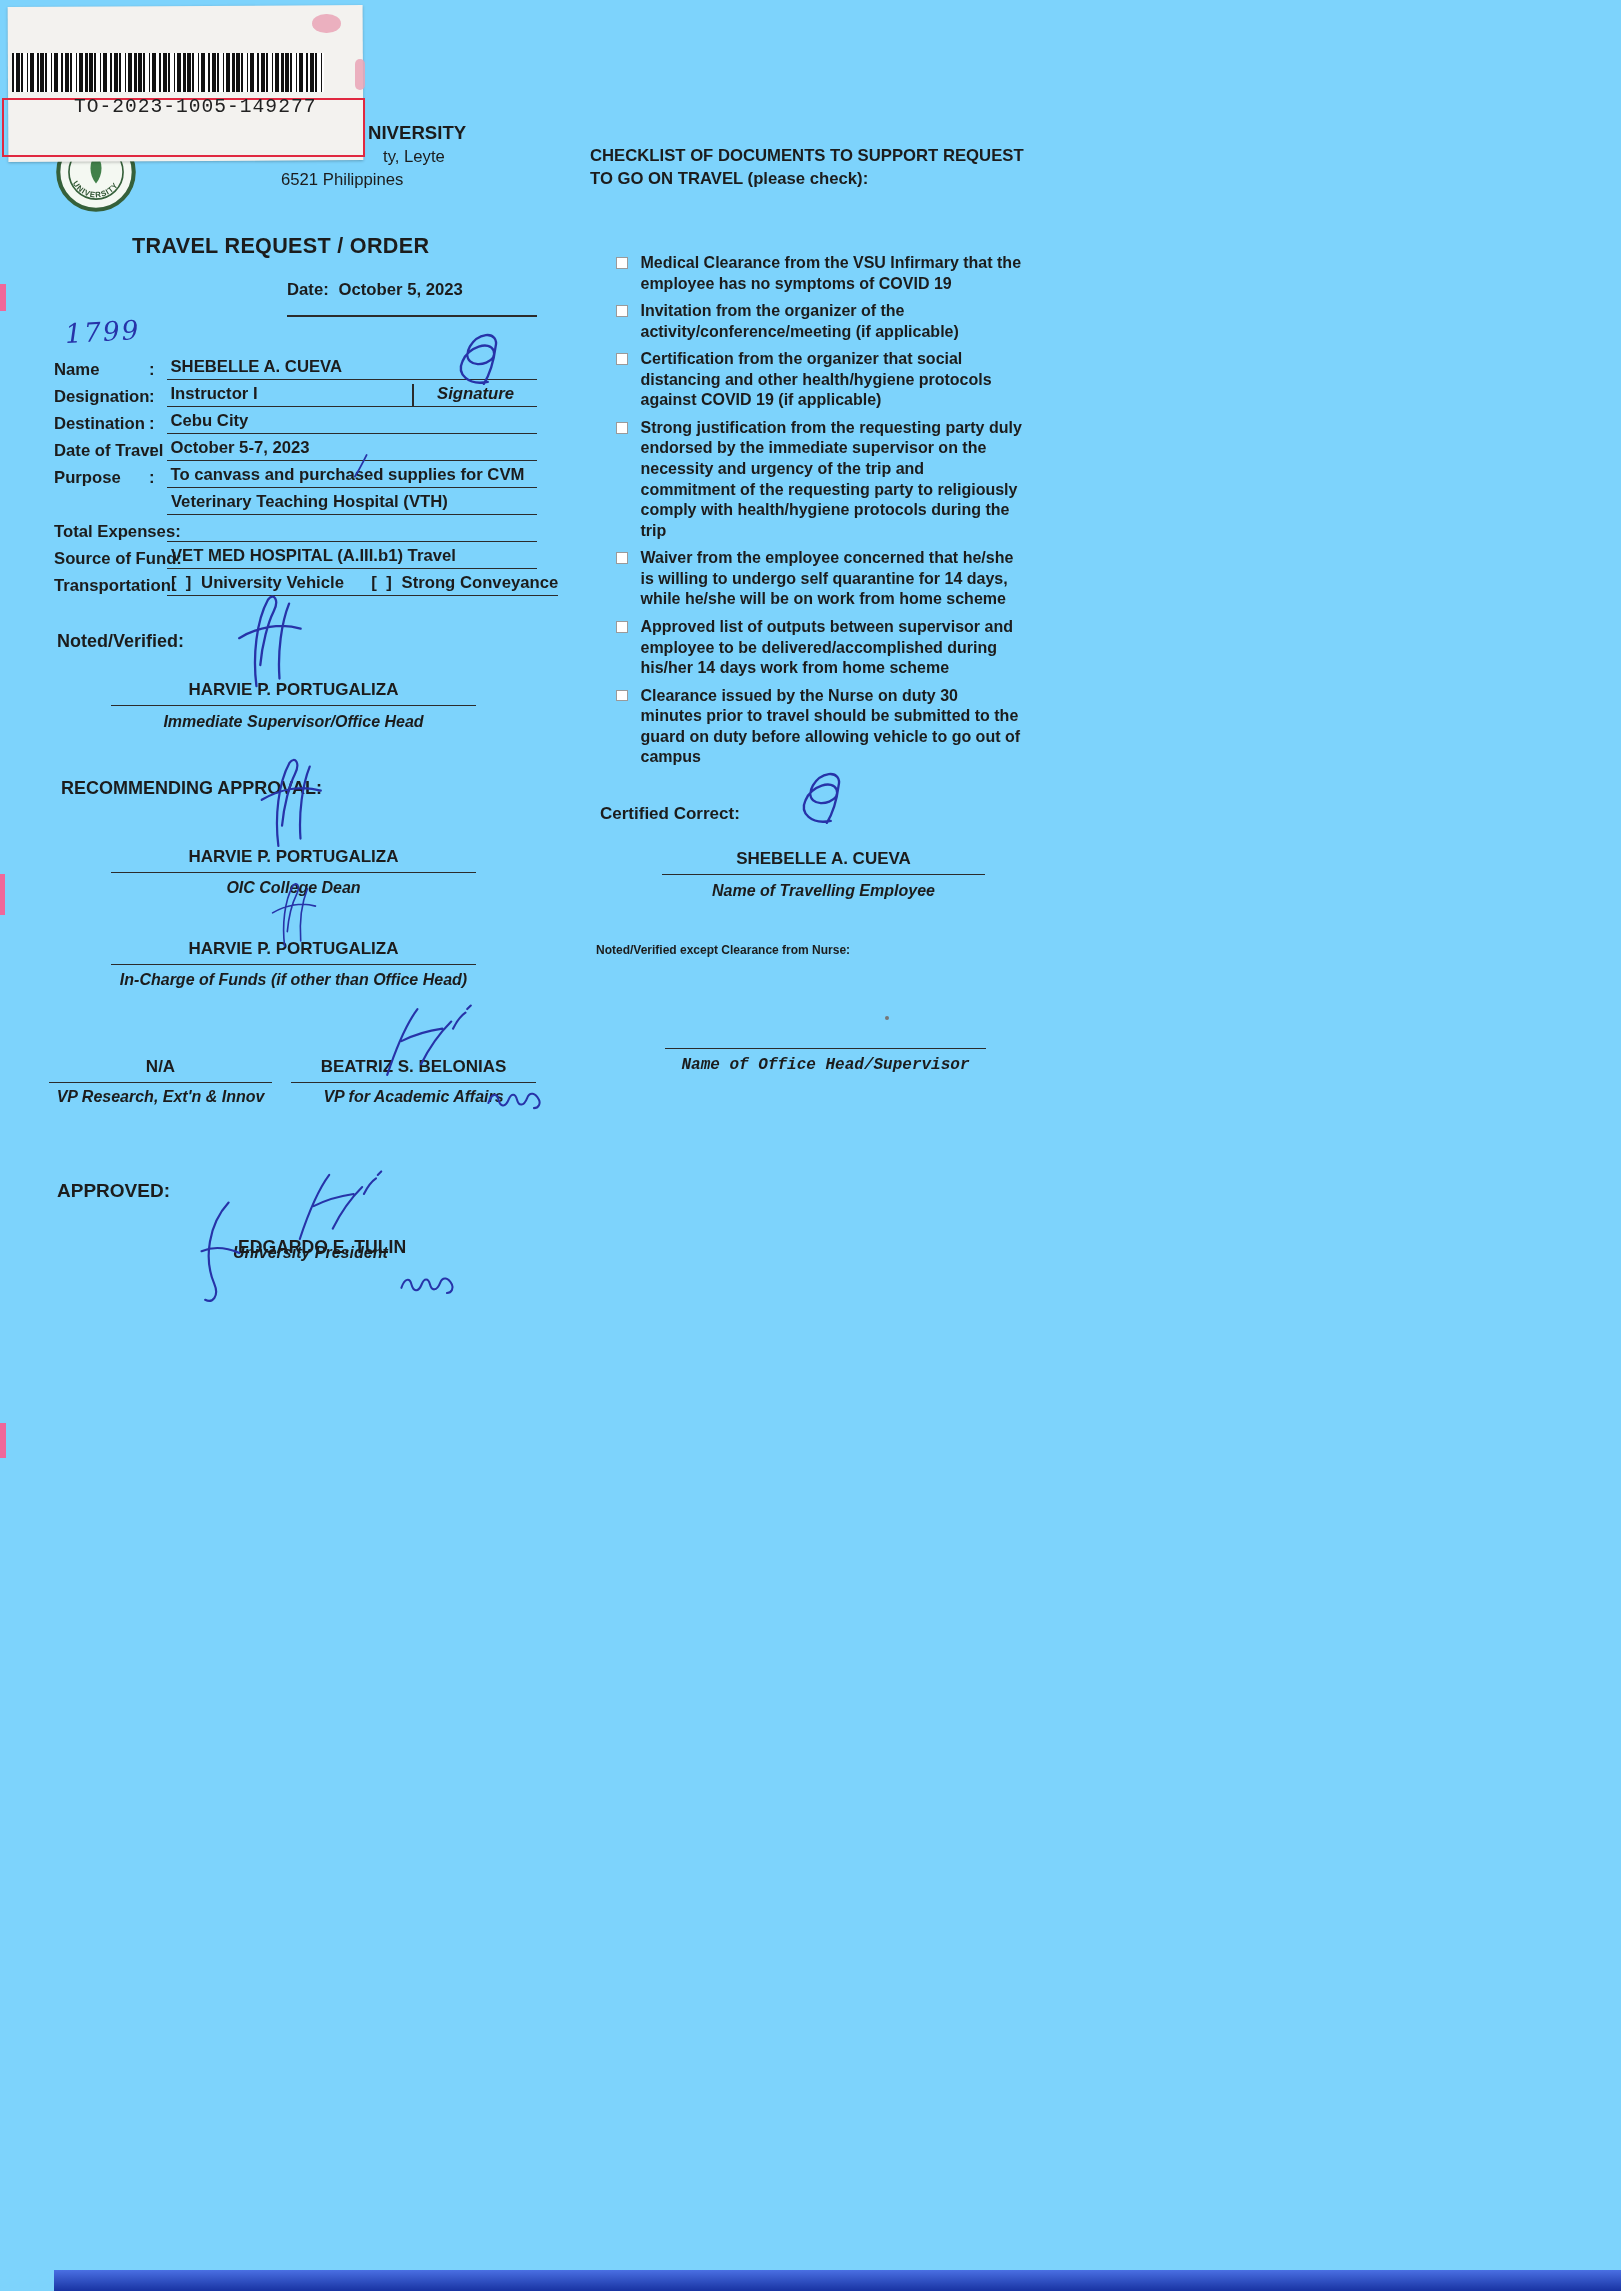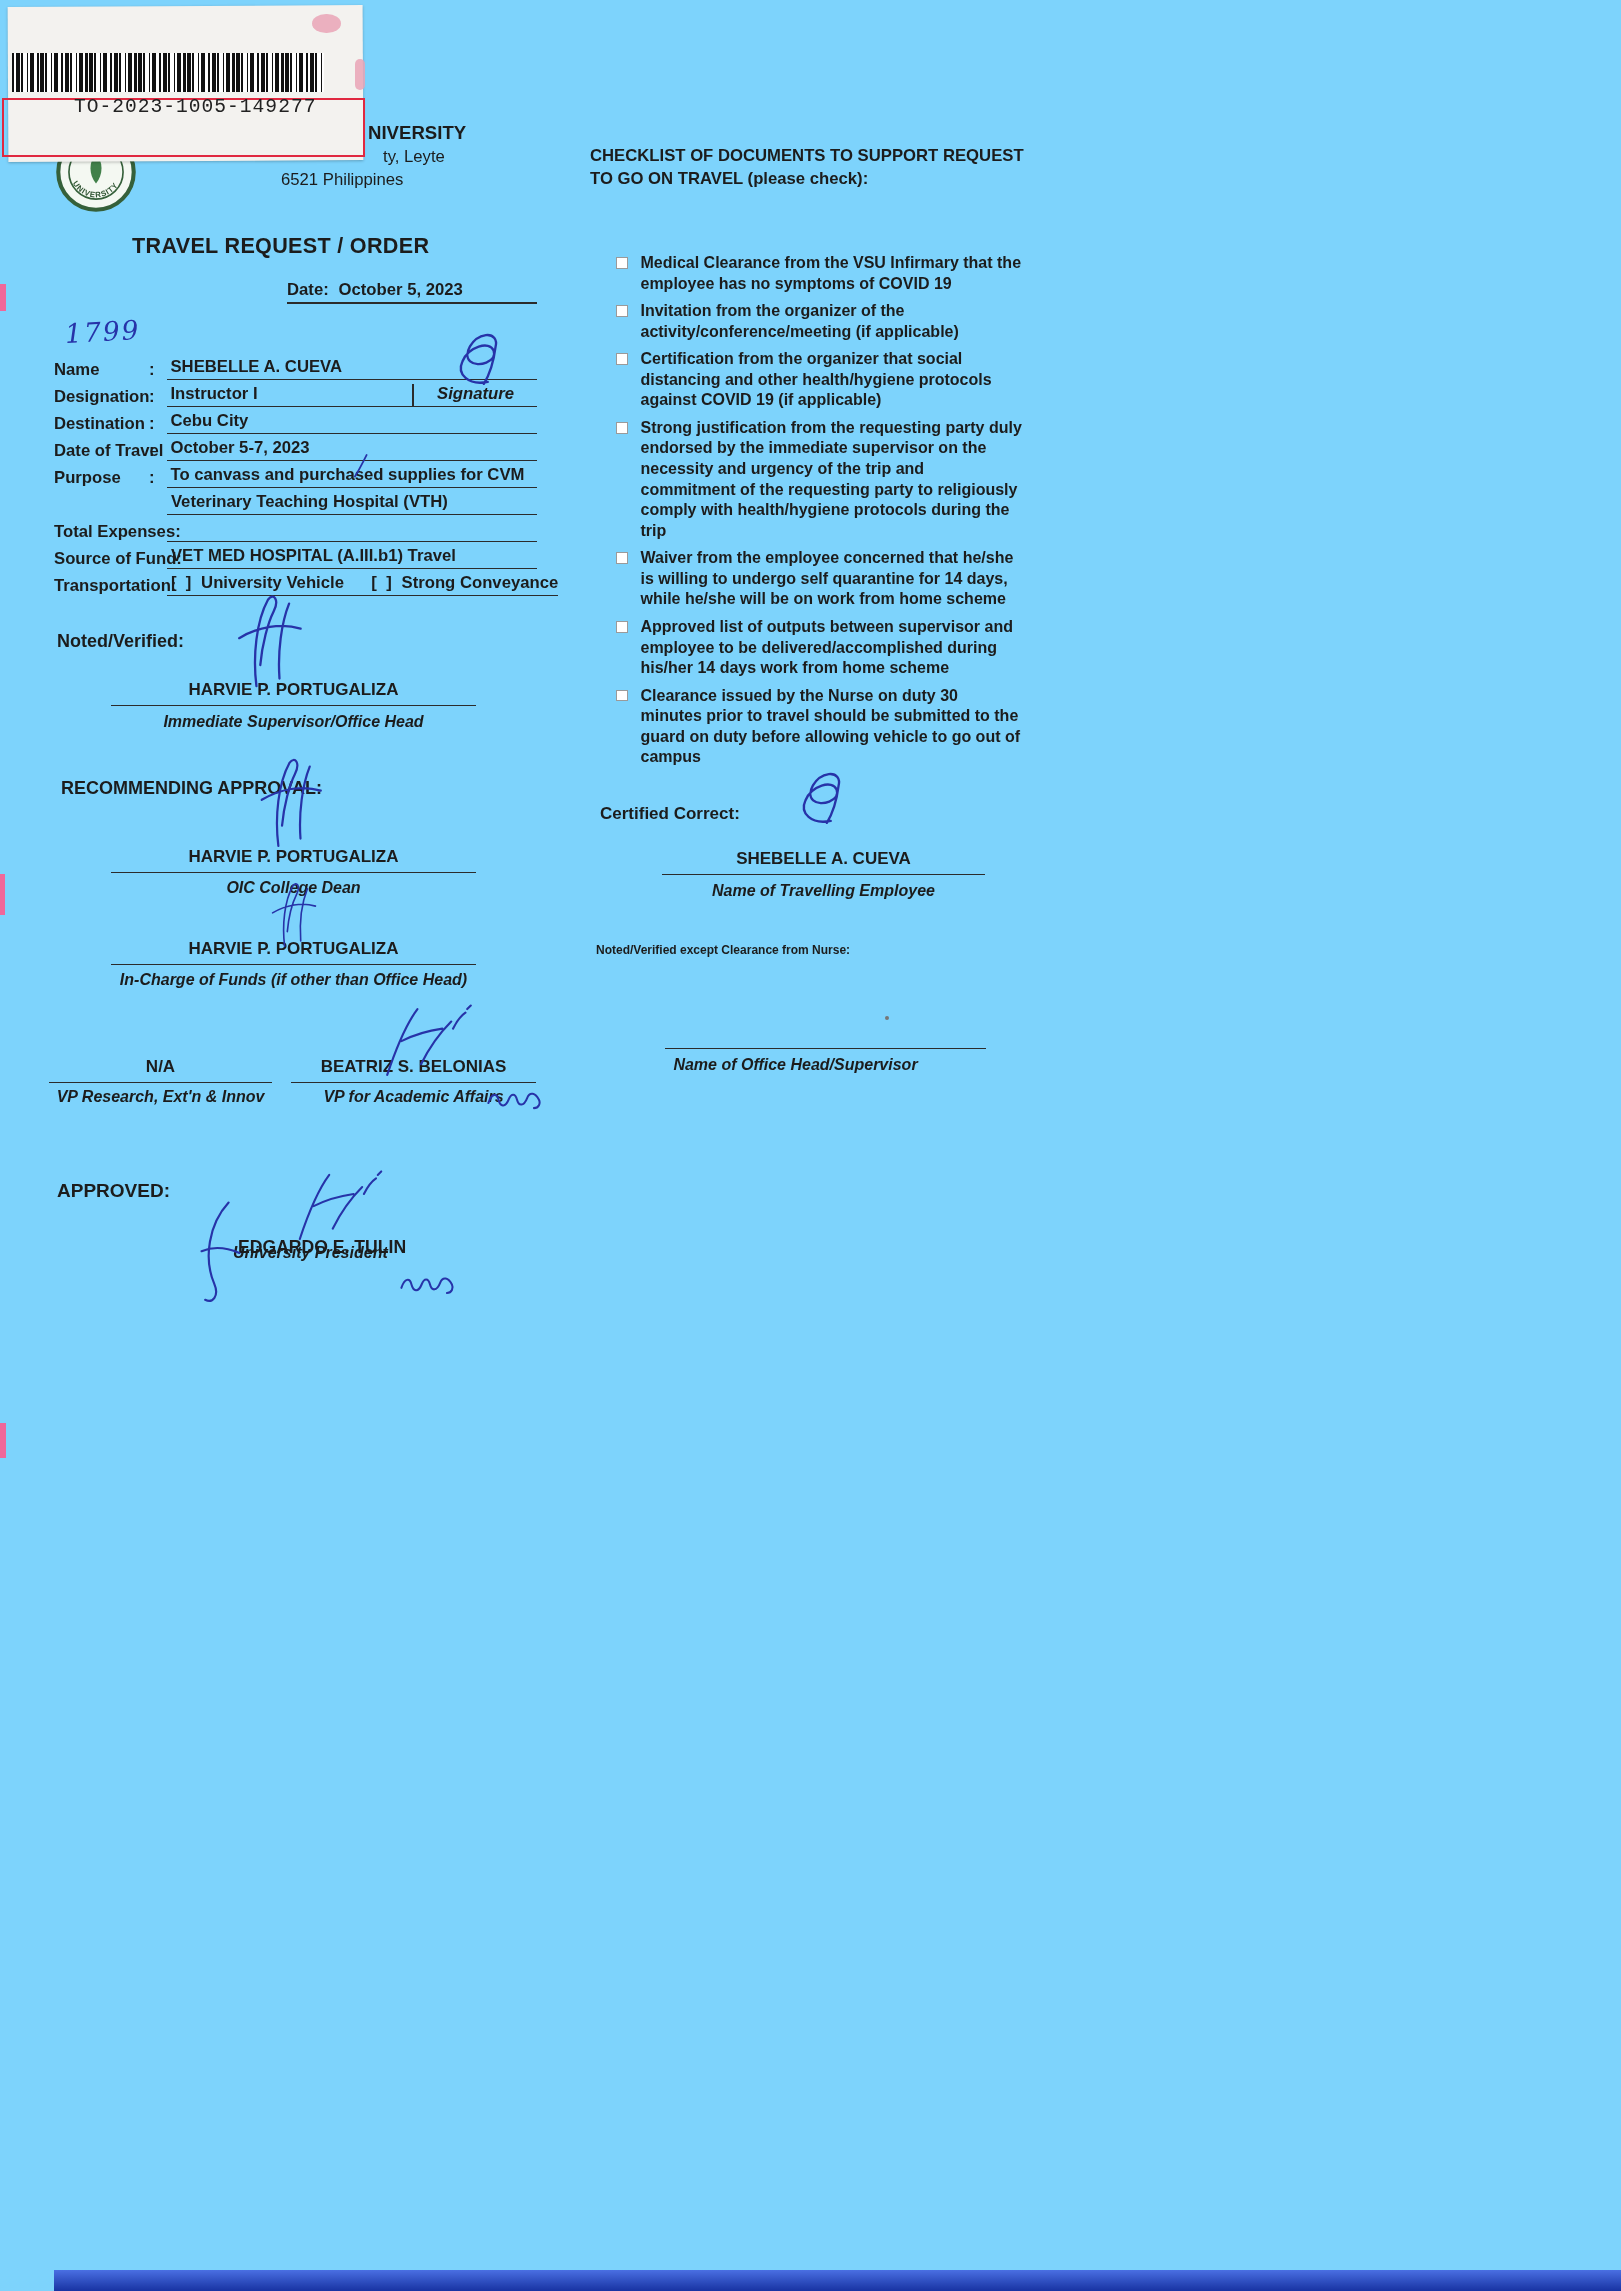--- a/index.html
+++ b/index.html
@@ -34,21 +34,21 @@
 
   
   .seal { left:55px; top:131px; width:82px; height:82px; z-index:1; }
   .lh1 { left:368px; top:122px; font-size:18.6px; }
   .lh2 { left:383px; top:147px; font-size:16.7px; }
   .lh3 { left:281px; top:170px; font-size:16.7px; }
 
   
   .form-title { left:132px; top:233px; font-size:21.6px; letter-spacing:0.3px; }
   .date-row { left:287px; top:280px; width:250px; border-bottom:2px solid #2b2b2b;
-              padding-bottom:2px; font-size:16.7px; }
+              padding-bottom:15px; font-size:16.7px; }
   .date-row .val { padding-left:9.8px; }
   .hand-num { left:65px; top:316px; font-size:26.5px; color:#2733a8;
               font-family:"DejaVu Serif", serif; font-style:italic;
               transform:rotate(-3deg); letter-spacing:2px; }
 
   
   .frows { left:54px; top:353px; width:483px; font-size:16.7px; }
   .frow { display:flex; align-items:flex-end; height:27px; }
   .flabel { width:95px; font-weight:bold; white-space:nowrap; }
   .flabel.wide { width:113px; }
@@ -261,18 +261,18 @@
   <div class="abs sec-label" style="left:600px; top:804px; font-size:17px;">Certified Correct:</div>
   <svg class="abs sig-svg" style="left:782px; top:763px; width:78px; height:71px;" viewBox="0 0 80 62">
     <path class="ink" d="M50,54 C30,58 18,46 24,33 C30,18 52,11 56,22 C60,33 40,40 32,33 C24,26 34,8 48,6 C56,5 60,11 58,18 C56,34 52,46 46,56"></path>
   </svg>
   <div class="abs sigline" style="left:662px; top:849px; width:323px;">SHEBELLE A. CUEVA</div>
   <div class="abs subtitle" style="left:662px; top:882px; width:323px;">Name of Travelling Employee</div>
 
   <div class="abs sec-label" style="left:596px; top:943px; font-size:12px; width:441px;">Noted/Verified except Clearance from Nurse:</div>
   <div class="abs dot" style="left:885px; top:1016px;"></div>
   <div class="abs" style="left:665px; top:1000px; width:321px; height:49px; border-bottom:1.9px solid #2b2b2b;"></div>
-  <div class="abs subtitle" style="left:635px; top:1056px; width:321px;">Name of Office Head/Supervisor</div>
+  <div class="abs subtitle" style="left:665px; top:1056px; width:321px;font-family:Liberation Mono, monospace;">Name of Office Head/Supervisor</div>
 
   <div class="abs blue-bar"></div>
 
 </div>
 
 
 </body></html>

